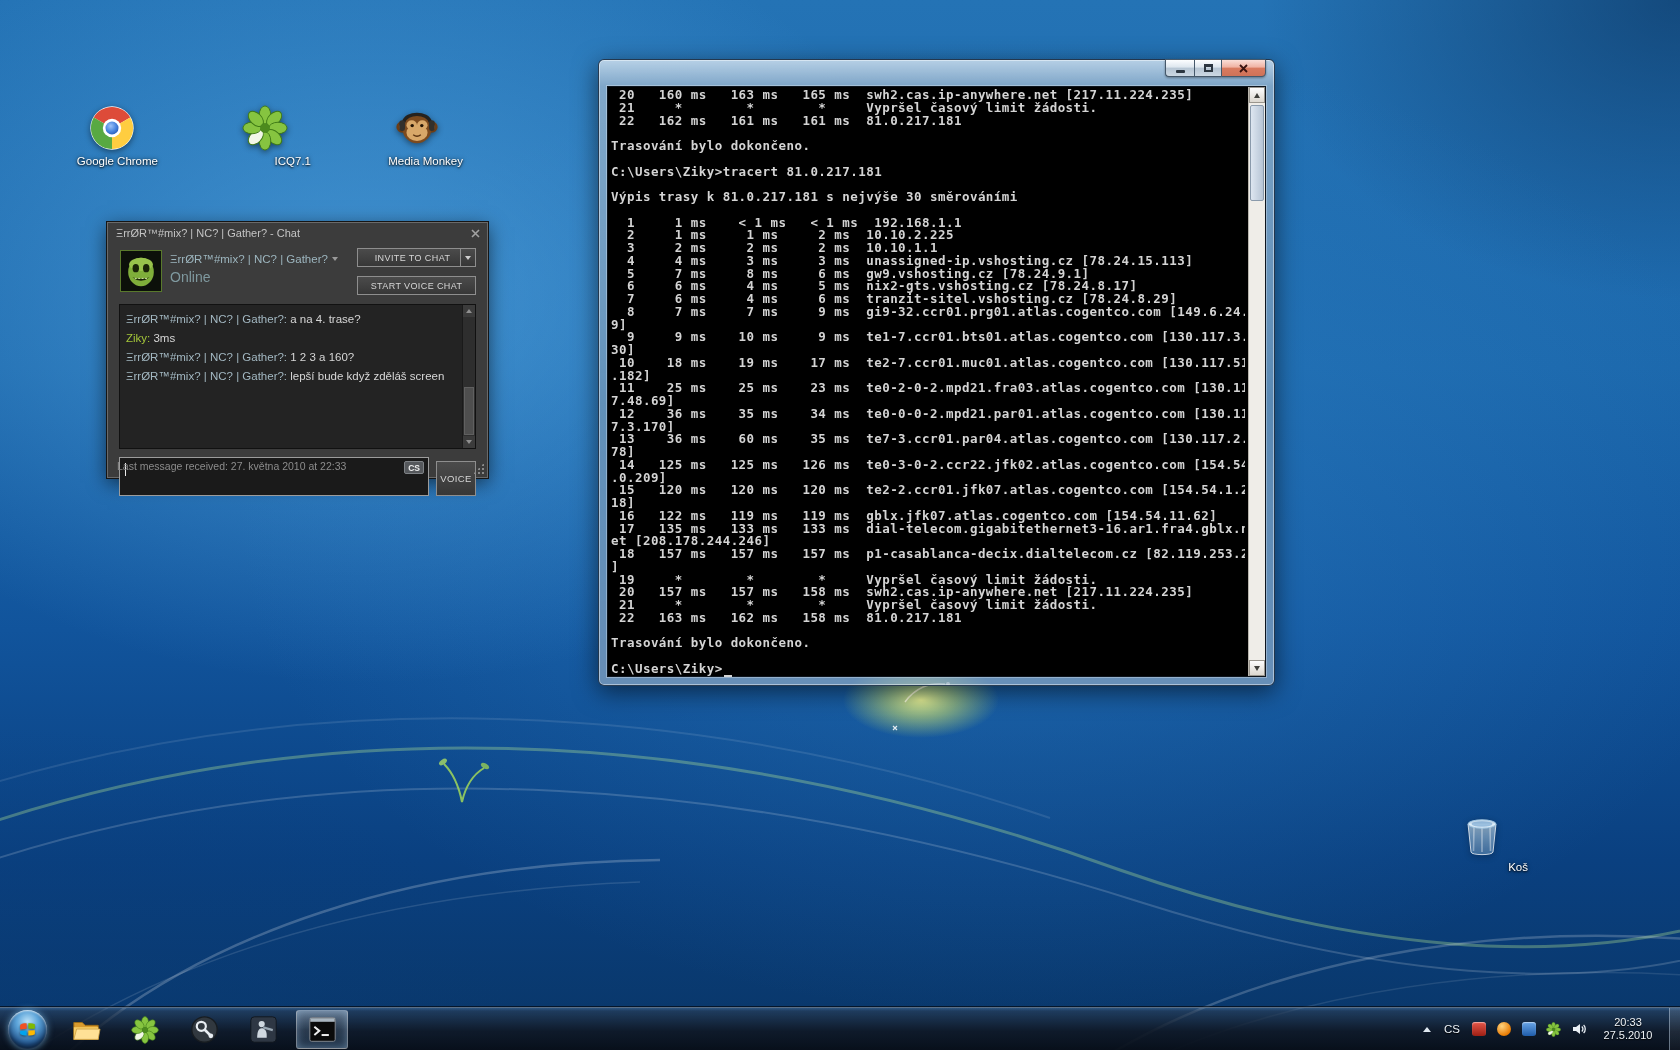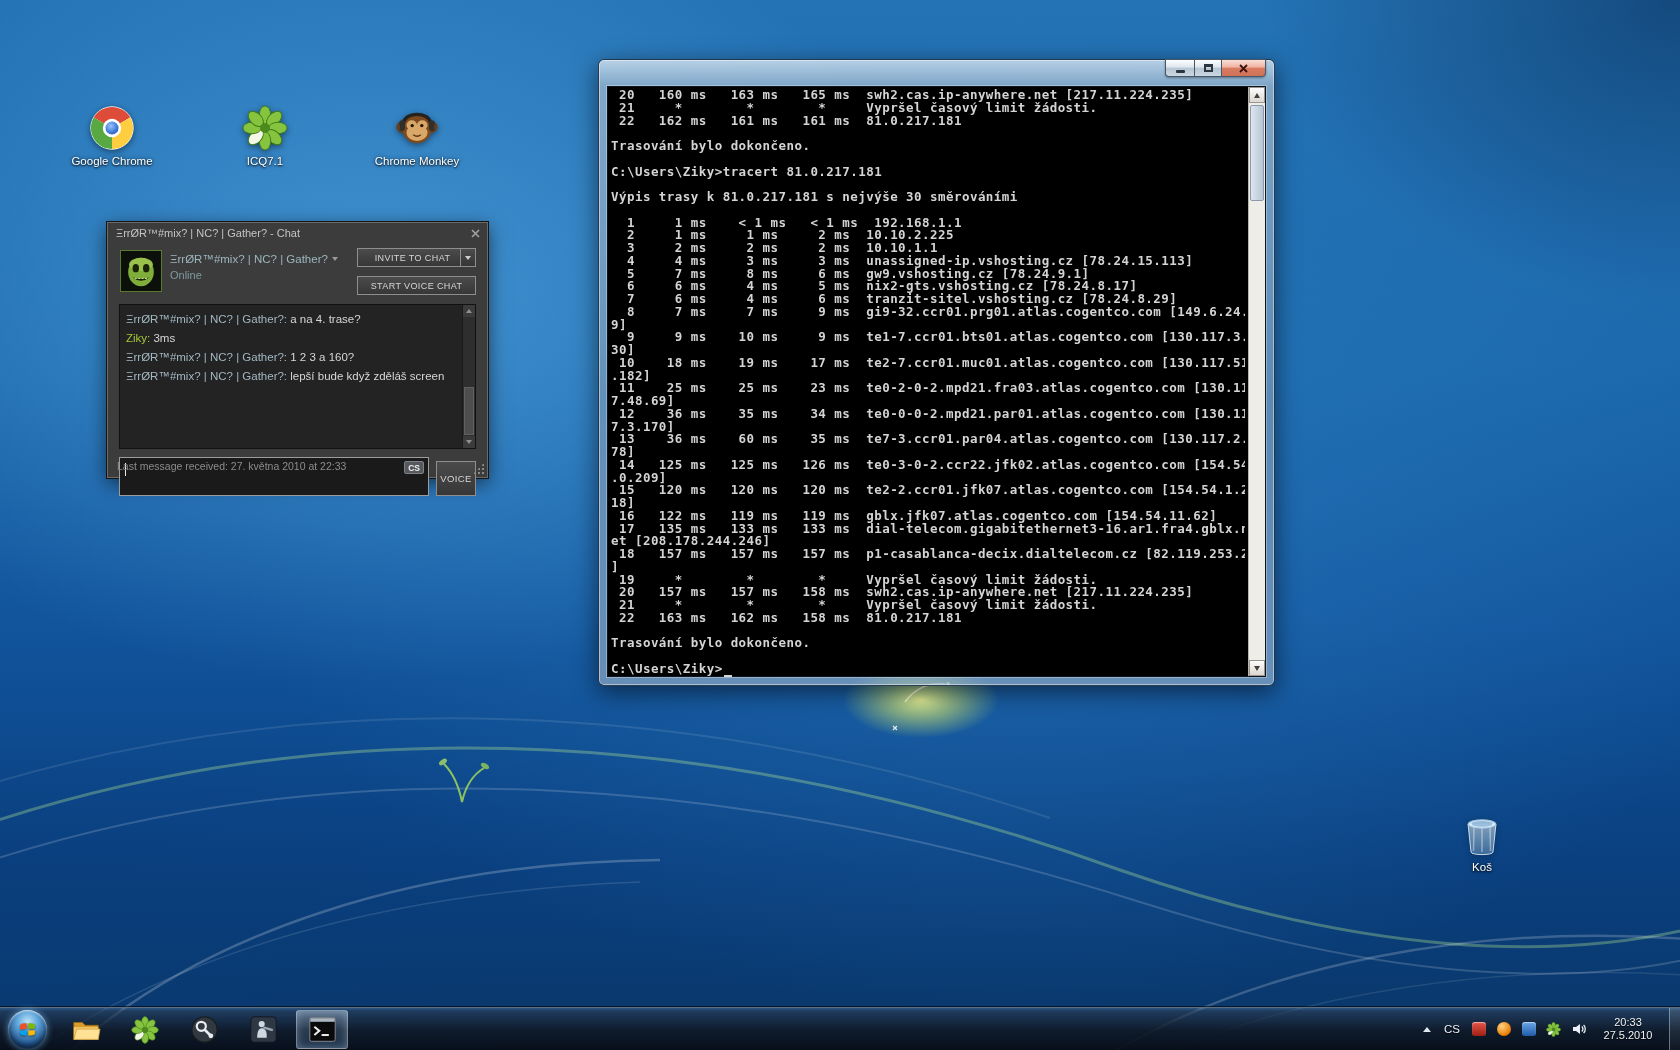--- a/index.html
+++ b/index.html
@@ -7,38 +7,38 @@
 .desktop{position:relative;width:1680px;height:1050px;overflow:hidden;
  background:
   radial-gradient(ellipse 900px 600px at 22% 28%, rgba(95,178,236,.55), transparent 65%),
   radial-gradient(ellipse 1100px 700px at 60% 50%, rgba(52,138,208,.40), transparent 70%),
   radial-gradient(ellipse 700px 500px at 100% 0%, rgba(0,24,58,.45), transparent 60%),
   radial-gradient(ellipse 800px 500px at 0% 100%, rgba(10,60,120,.5), transparent 65%),
   linear-gradient(180deg,#2473b5 0%,#1c68ac 35%,#11549c 60%,#0a4080 82%,#093667 100%);}
 .wallpaper-art{position:absolute;inset:0;pointer-events:none}
 
 
-.desk-icon{position:absolute;width:92px;text-align:center;cursor:default}
+.desk-icon{position:absolute;width:92px;text-align:right;cursor:default}
 .desk-icon .ico{width:48px;height:48px;margin:0 auto;display:flex;align-items:center;justify-content:center}
 .desk-icon .lbl{margin-top:3px;font-size:11.5px;line-height:13px;color:#fff;text-shadow:0 1px 2px rgba(0,0,0,.95),0 0 4px rgba(0,0,0,.6)}
 #icon-chrome{left:66px;top:104px}
 #icon-icq{left:219px;top:104px}
 #icon-mm{left:371px;top:104px}
 #icon-bin{left:1436px;top:810px}
 
 .chrome-wrap{position:relative;width:46px;height:46px;filter:drop-shadow(0 2px 3px rgba(0,0,0,.45))}
 
 
 .steam-win{position:absolute;left:107px;top:222px;width:381px;height:256px;background:#3c3c3c;border:1px solid #6a6a6a;outline:1px solid #151515;box-shadow:0 5px 18px rgba(0,0,0,.6);font-family:"Liberation Sans",sans-serif}
 .steam-titlebar{position:absolute;left:0;top:0;right:0;height:20px;cursor:default}
 .steam-title{position:absolute;left:8px;top:4px;font-size:11px;color:#c4c4c4;white-space:nowrap}
 .steam-close{position:absolute;right:5px;top:4px;width:13px;height:13px;display:flex;align-items:center;justify-content:center;cursor:pointer}
 .avatar{position:absolute;left:12px;top:27px;width:42px;height:42px;border:1px solid #59792c;background:#0c100a;padding:1px}
 .friend-name{position:absolute;left:62px;top:30px;font-size:11.5px;color:#9db6bf;white-space:nowrap;display:flex;align-items:center;gap:4px}
-.friend-status{position:absolute;left:62px;top:46px;font-size:11px;color:#7f999f}
+.friend-status{position:absolute;left:62px;top:46px;font-size:14px;color:#7f999f}
 .chev-down{width:0;height:0;border-left:3.5px solid transparent;border-right:3.5px solid transparent;border-top:4px solid #9a9a9a}
 .btn-steam{position:absolute;left:249px;width:119px;height:19px;background:linear-gradient(#4b4b4b,#373737);border:1px solid #8e8e8e;color:#d6d6d6;font-size:9px;letter-spacing:.4px;display:flex;align-items:center;justify-content:center;cursor:pointer}
 .btn-invite{top:25px;padding-right:8px}
 .btn-invite .combo{position:absolute;right:0;top:0;bottom:0;width:15px;border-left:1px solid #8e8e8e;display:flex;align-items:center;justify-content:center}
 .btn-invite .combo .chev-down{border-top-color:#cfcfcf}
 .btn-voice{top:53px}
 .chat-log{position:absolute;left:11px;top:81px;width:357px;height:145px;background:#232323;border:1px solid #111}
 .chat-messages{position:absolute;left:0;top:0;right:13px;bottom:0;padding:7px 6px 4px 6px;font-size:11.5px;line-height:14px;color:#d6d6d6;overflow:hidden}
 .chat-msg{margin-bottom:5px}
 .msg-sender.friend{color:#a3b8c2}
@@ -258,21 +258,21 @@
         </svg>
       </div>
     <div class="lbl">ICQ7.1</div>
   </div>
   <div class="desk-icon" id="icon-mm">
     <div class="ico">
         <svg width="46" height="46" viewBox="0 0 48 48" style="filter:drop-shadow(0 2px 3px rgba(0,0,0,.45))">
           <use href="#sym-monkey"></use>
         </svg>
       </div>
-    <div class="lbl">Chrome Monkey</div>
+    <div class="lbl">Media Monkey</div>
   </div>
   <div class="desk-icon" id="icon-bin">
     <div class="ico">
         <svg width="48" height="48" viewBox="0 0 48 48" style="filter:drop-shadow(0 2px 3px rgba(0,0,0,.4))">
           <use href="#sym-bin"></use>
         </svg>
       </div>
     <div class="lbl">Koš</div>
   </div>
 

